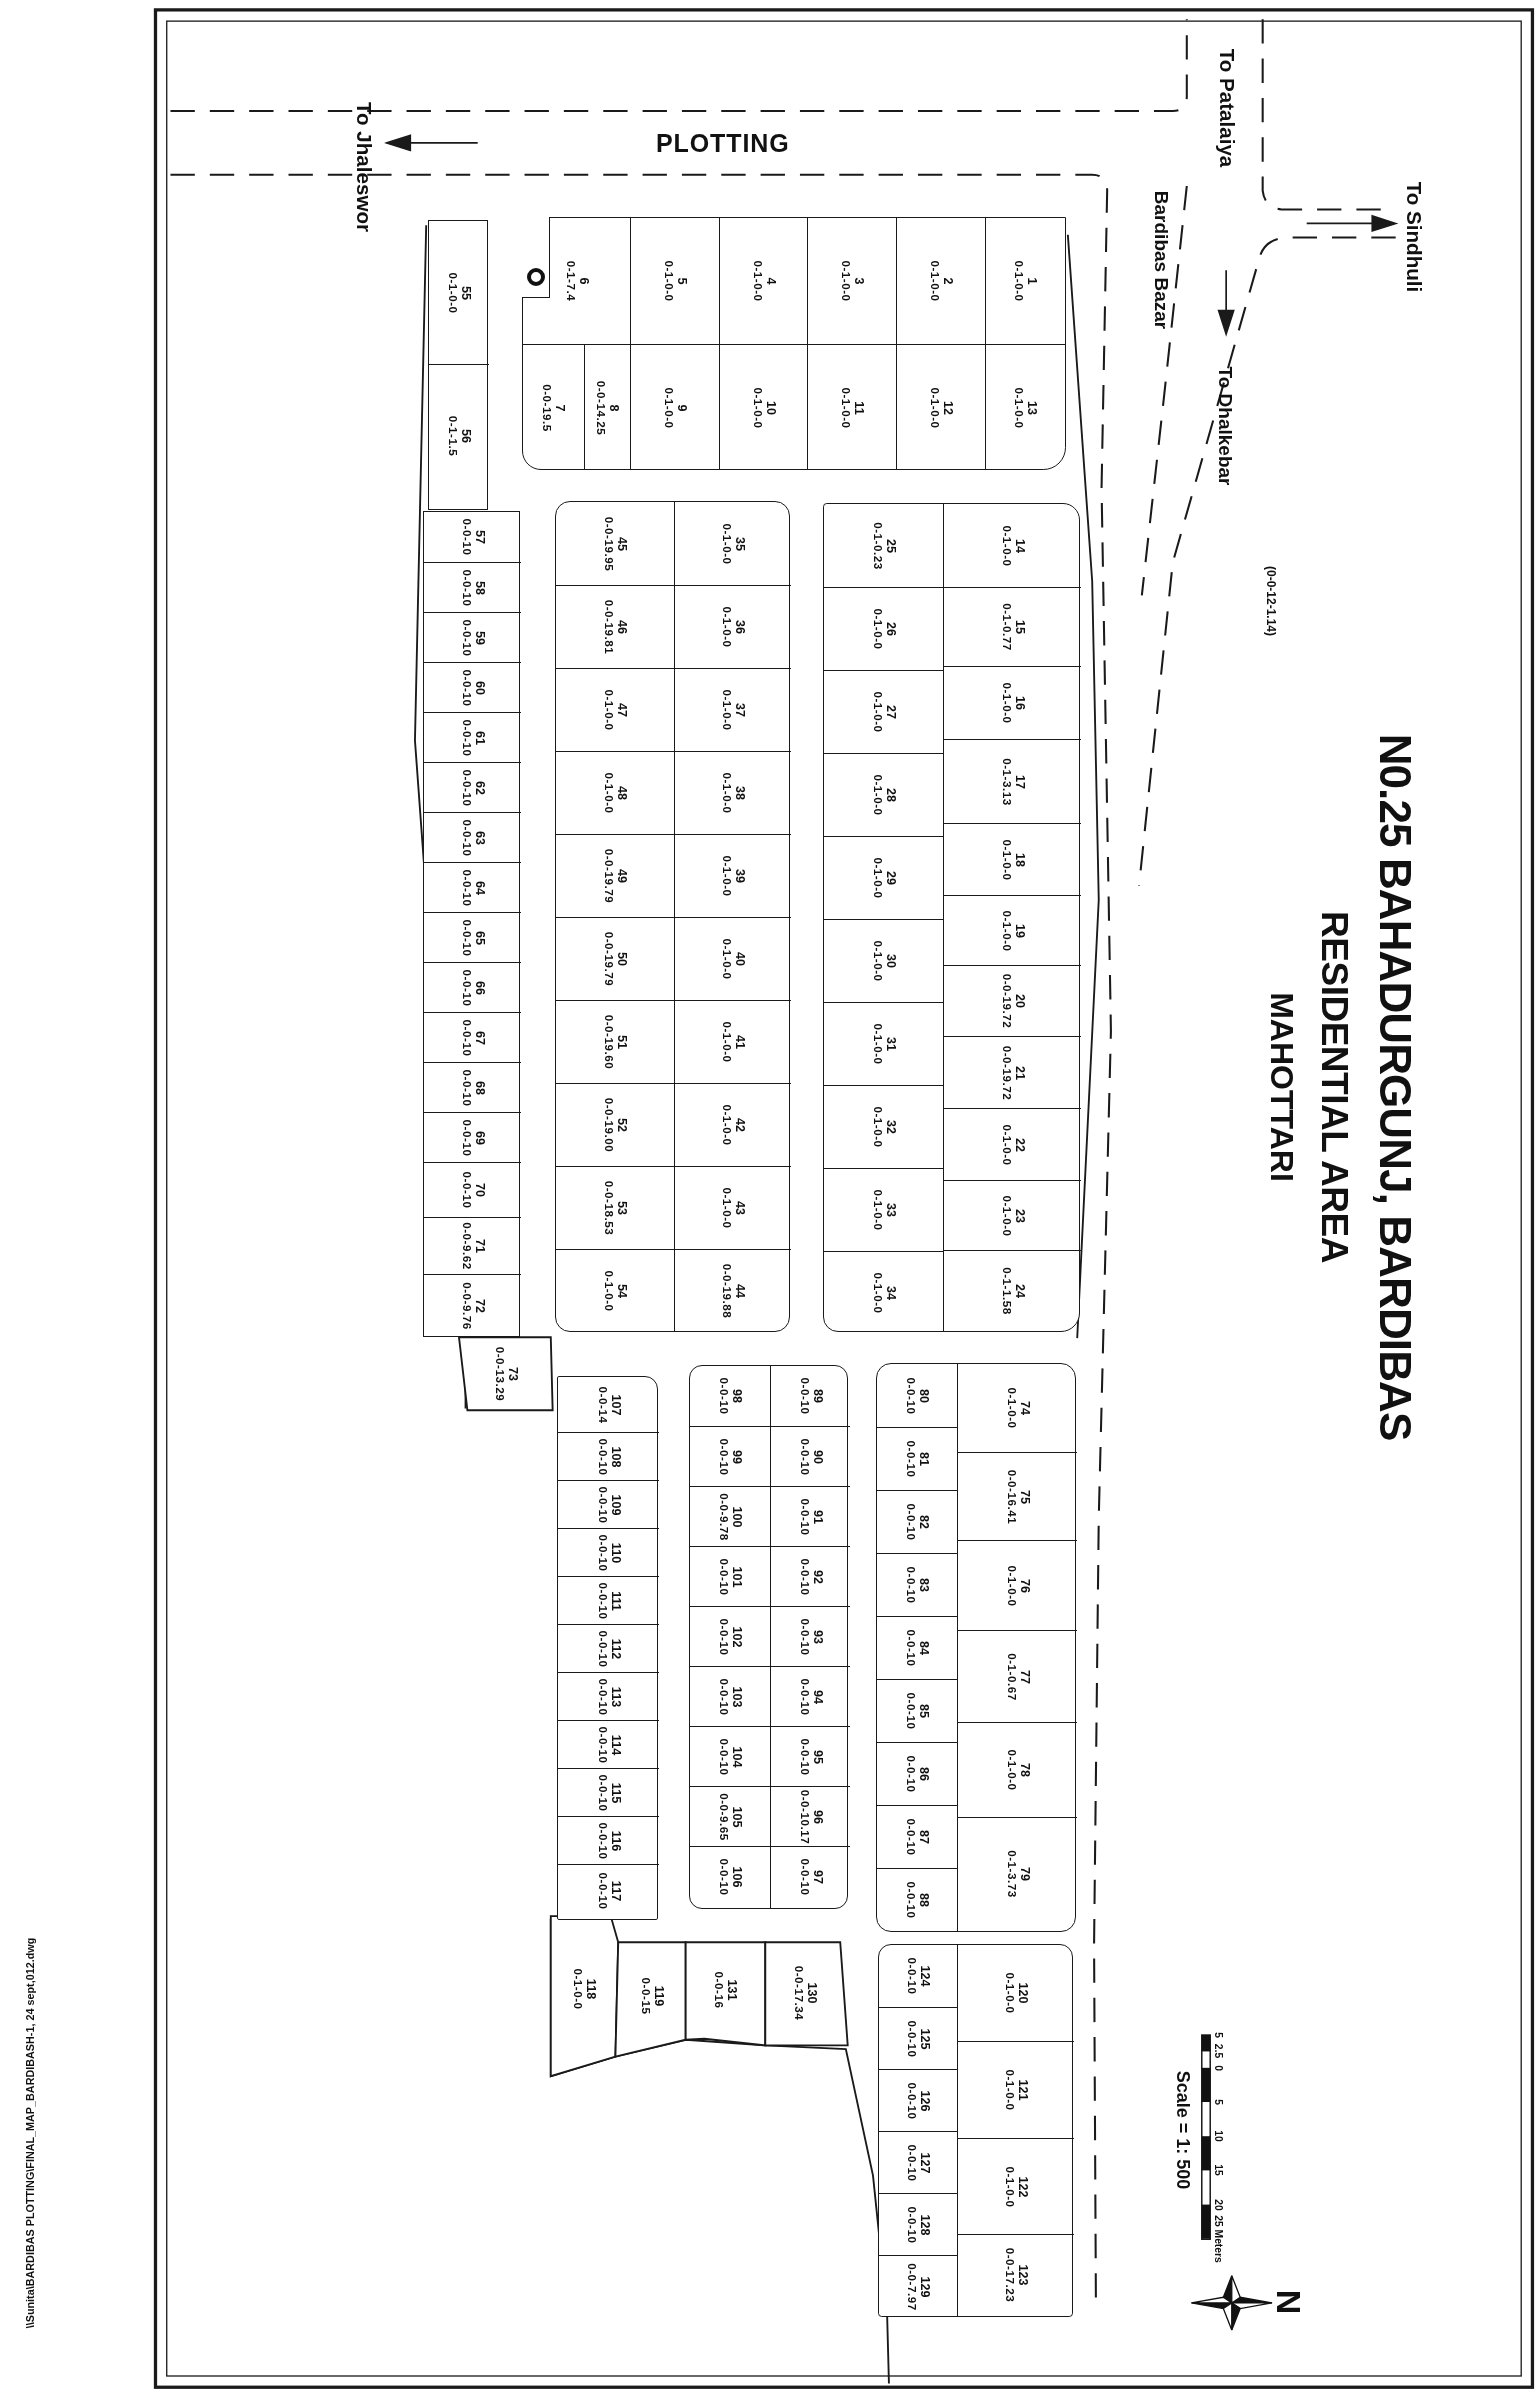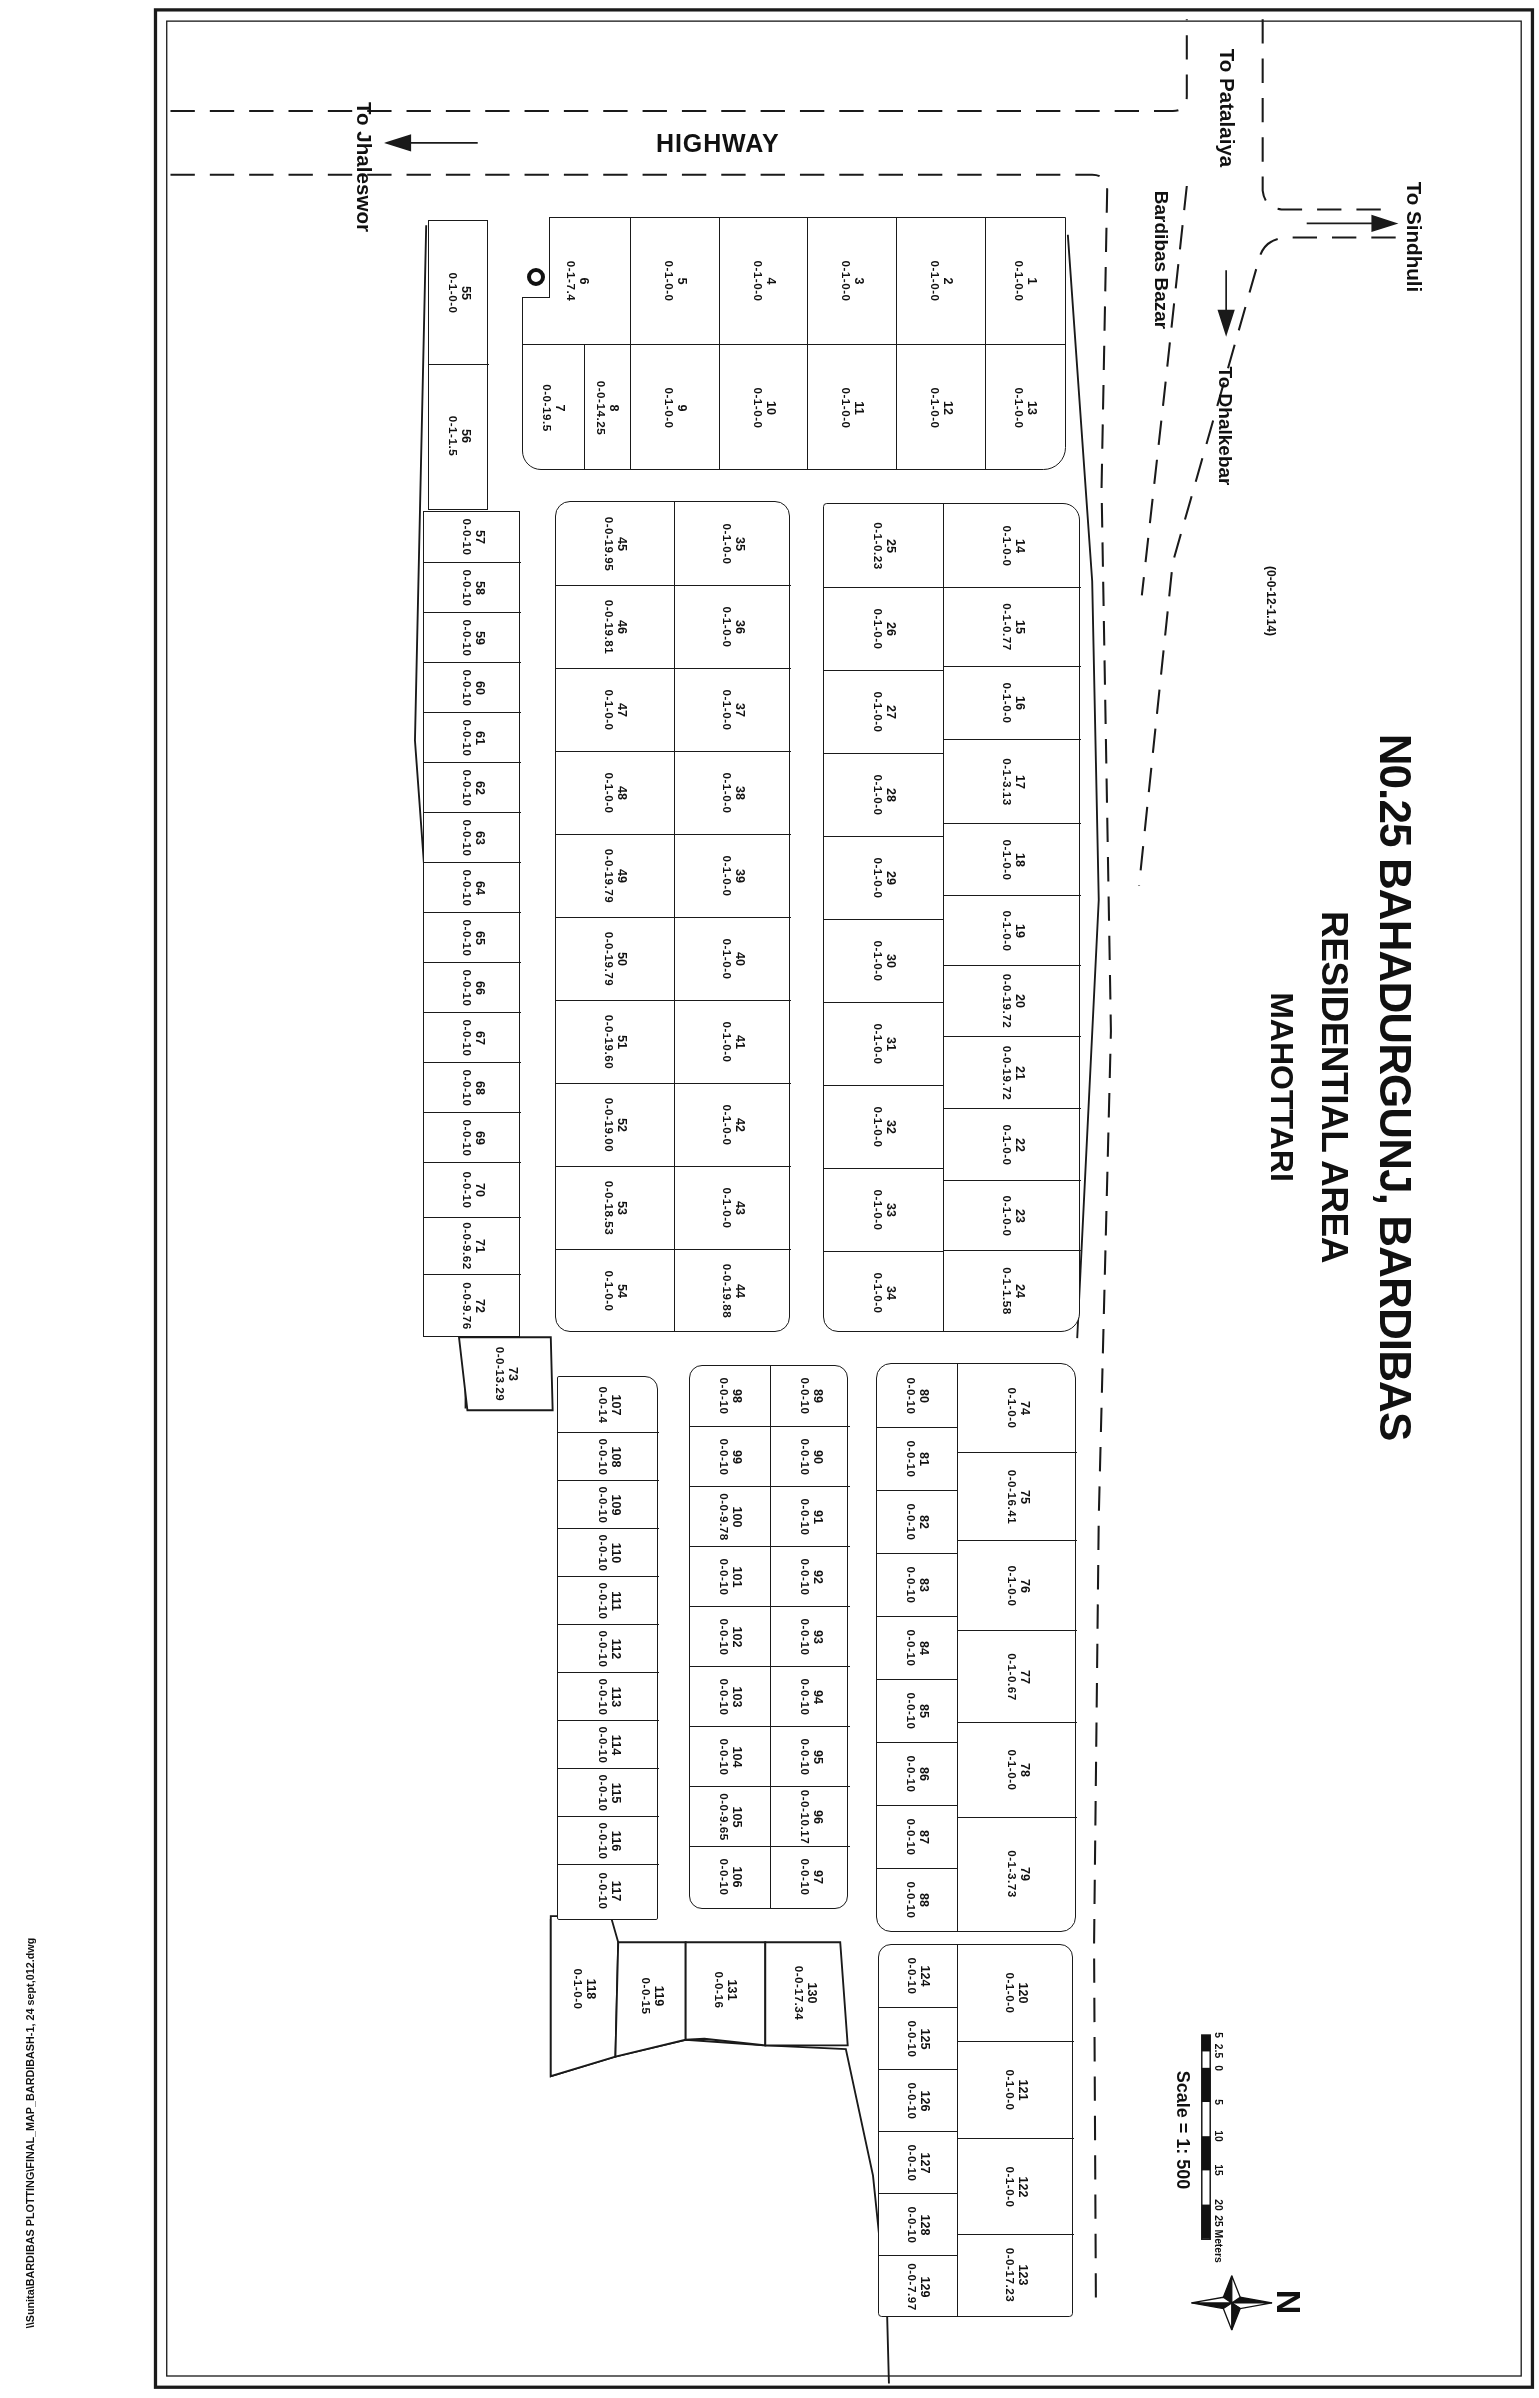--- a/index.html
+++ b/index.html
@@ -894,21 +894,21 @@
               <span class="ar">0-0-17.23</span>
             </div>
           </div>
         </div>
       </div>
     </div>
 
   <div id="notch" style="left:522px;top:217px;width:28px;height:81px;"></div>
   <div id="well" style="left:527px;top:268px;width:18px;height:18px;"></div>
 
-  <div class="ann" style="left:656px;top:129px;font-weight:bold;font-size:25px;letter-spacing:0.9px;">HIGHWAY</div>
+  <div class="ann" style="left:656px;top:129px;font-weight:bold;font-size:25px;letter-spacing:0.9px;">PLOTTING</div>
   <div class="ann rot" style="left:364px;top:167px;font-weight:bold;font-size:20.6px;">To Jhaleswor</div>
   <div class="ann rot" style="left:1227px;top:108px;font-weight:bold;font-size:20.6px;">To Patalaiya</div>
   <div class="ann rot" style="left:1414px;top:237px;font-weight:bold;font-size:20.6px;">To Sindhuli</div>
   <div class="ann rot" style="left:1225px;top:426px;font-weight:bold;font-size:19px;">To Dhalkebar</div>
   <div class="ann rot" style="left:1161px;top:260px;font-weight:bold;font-size:19px;">Bardibas Bazar</div>
   <div class="ann rot" style="left:1271px;top:601px;font-weight:bold;font-size:12px;">(0-0-12-1.14)</div>
 
   <div class="ann rot" style="left:1395px;top:1087px;font-weight:bold;font-size:44px;letter-spacing:-0.9px;">N0.25 BAHADURGUNJ, BARDIBAS</div>
   <div class="ann rot" style="left:1334px;top:1087px;font-weight:bold;font-size:37px;letter-spacing:-0.5px;">RESIDENTIAL AREA</div>
   <div class="ann rot" style="left:1281px;top:1087px;font-weight:bold;font-size:32px;">MAHOTTARI</div>

